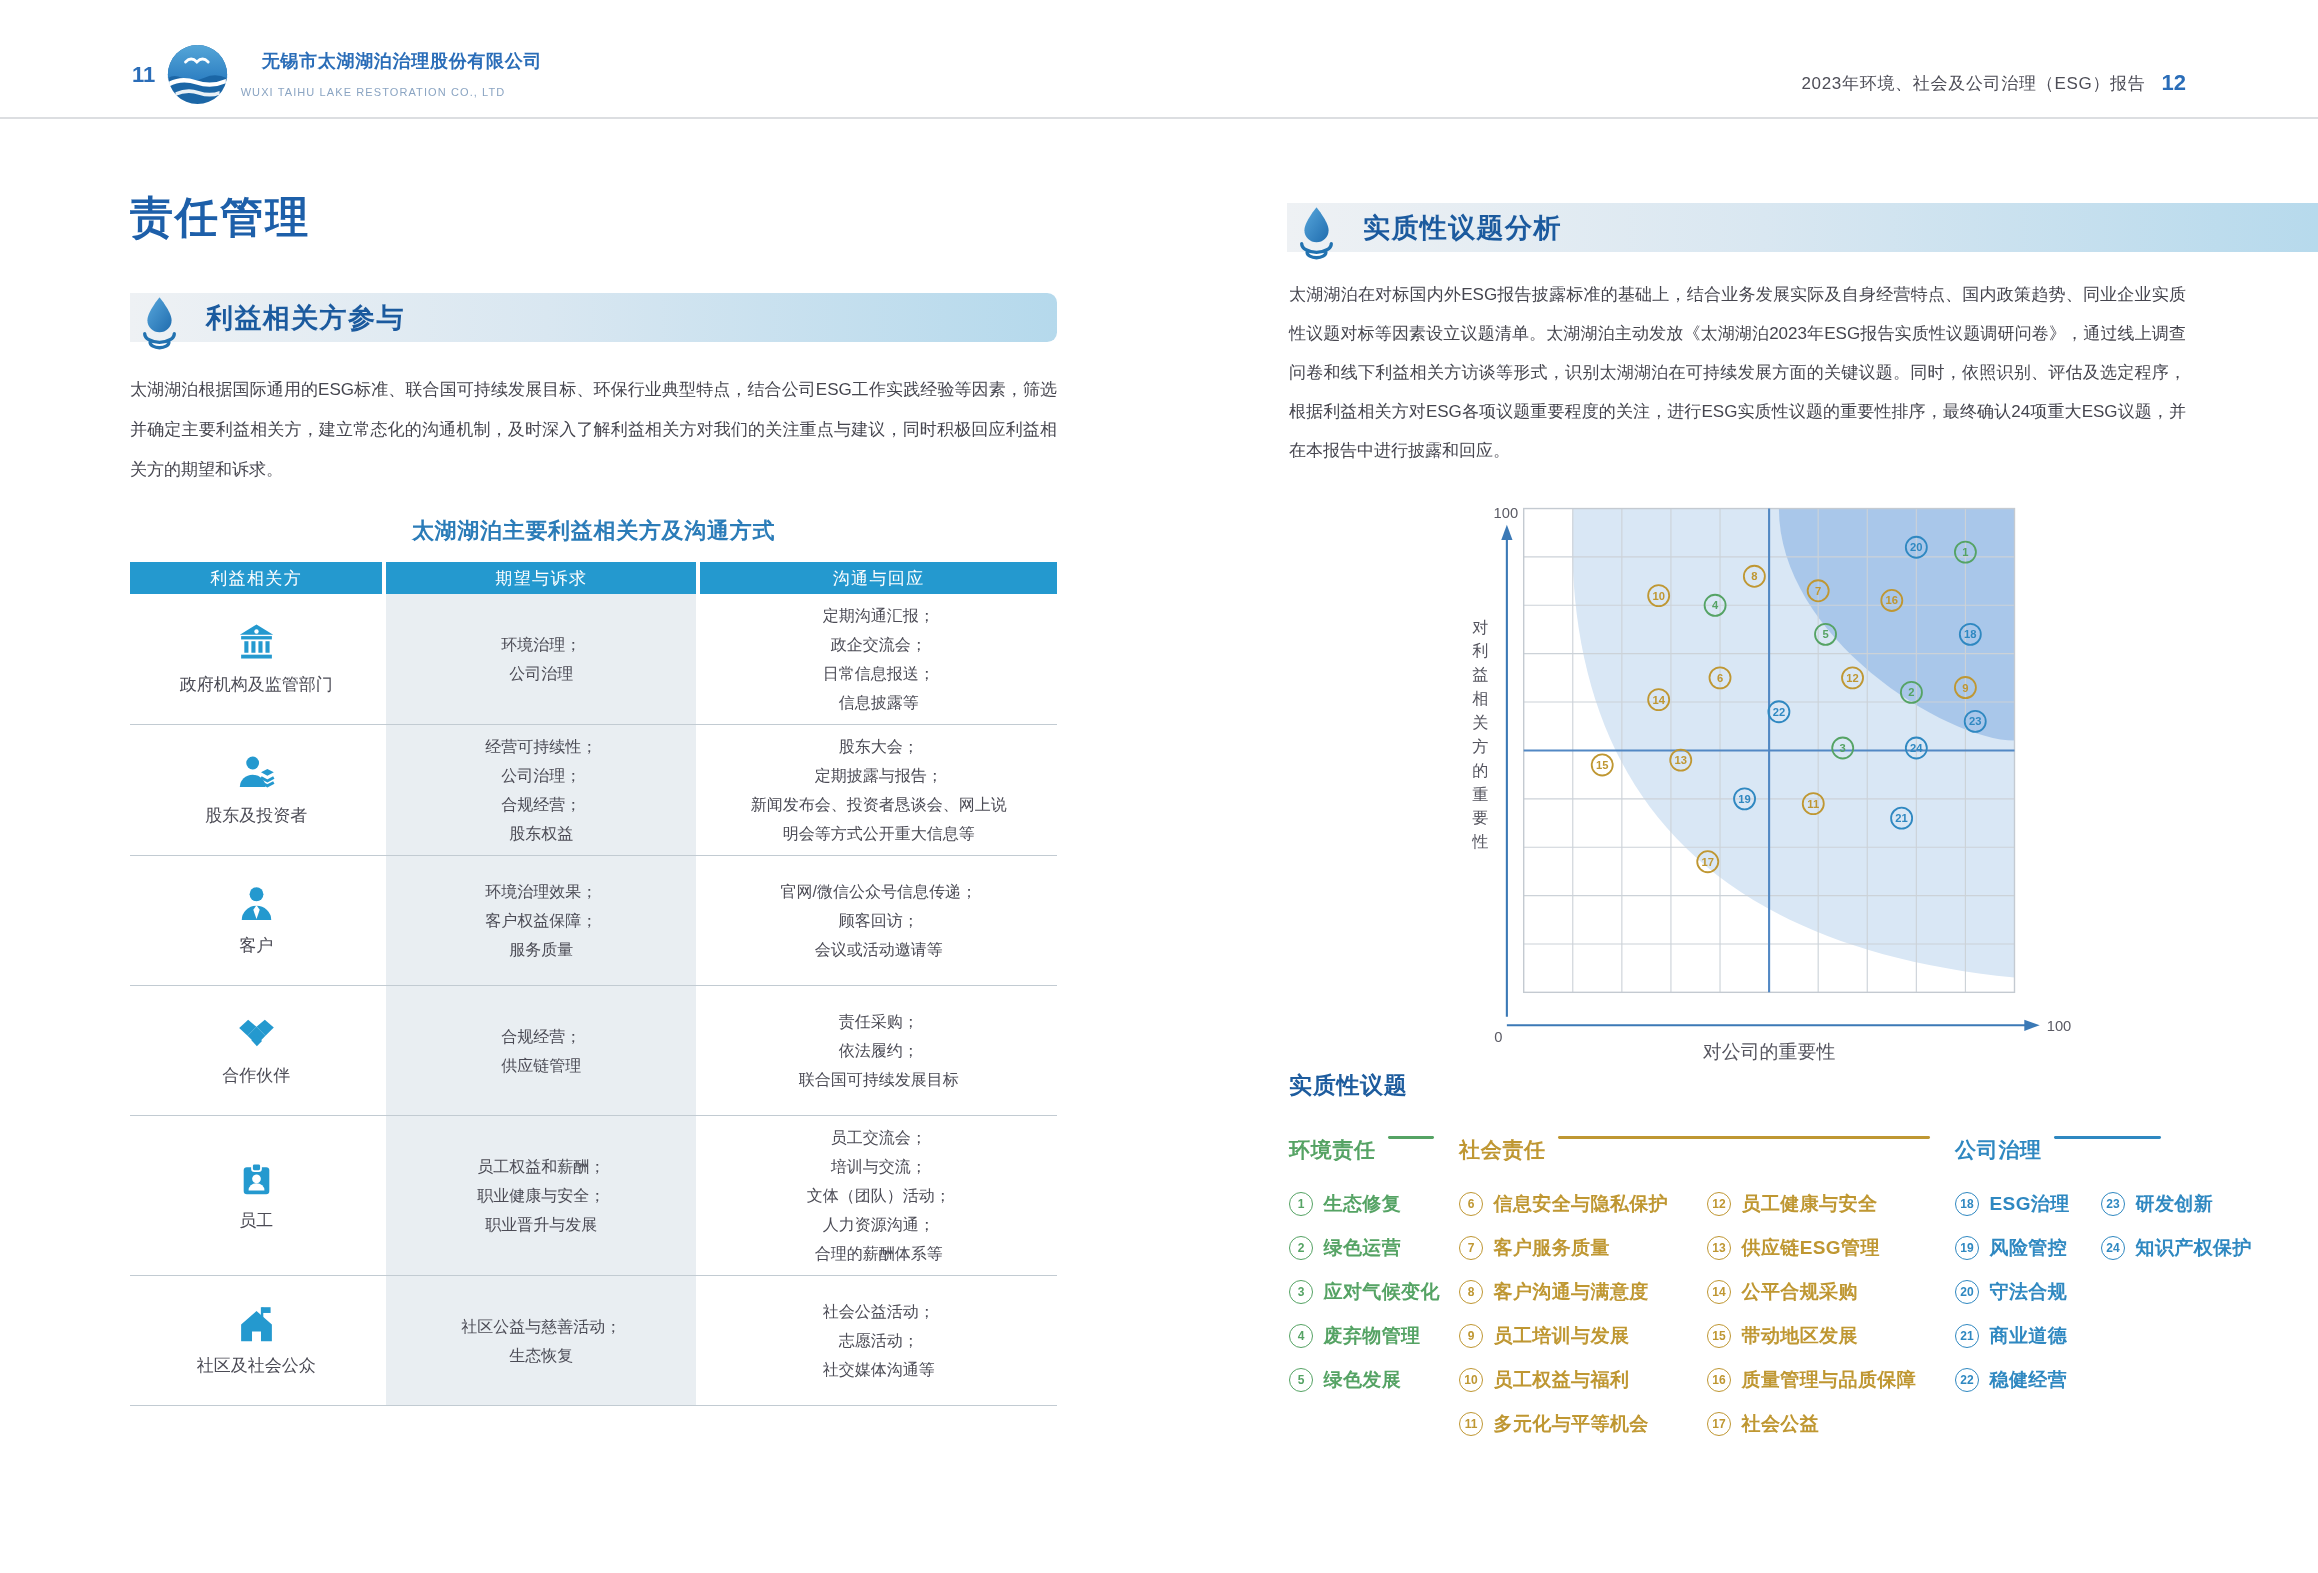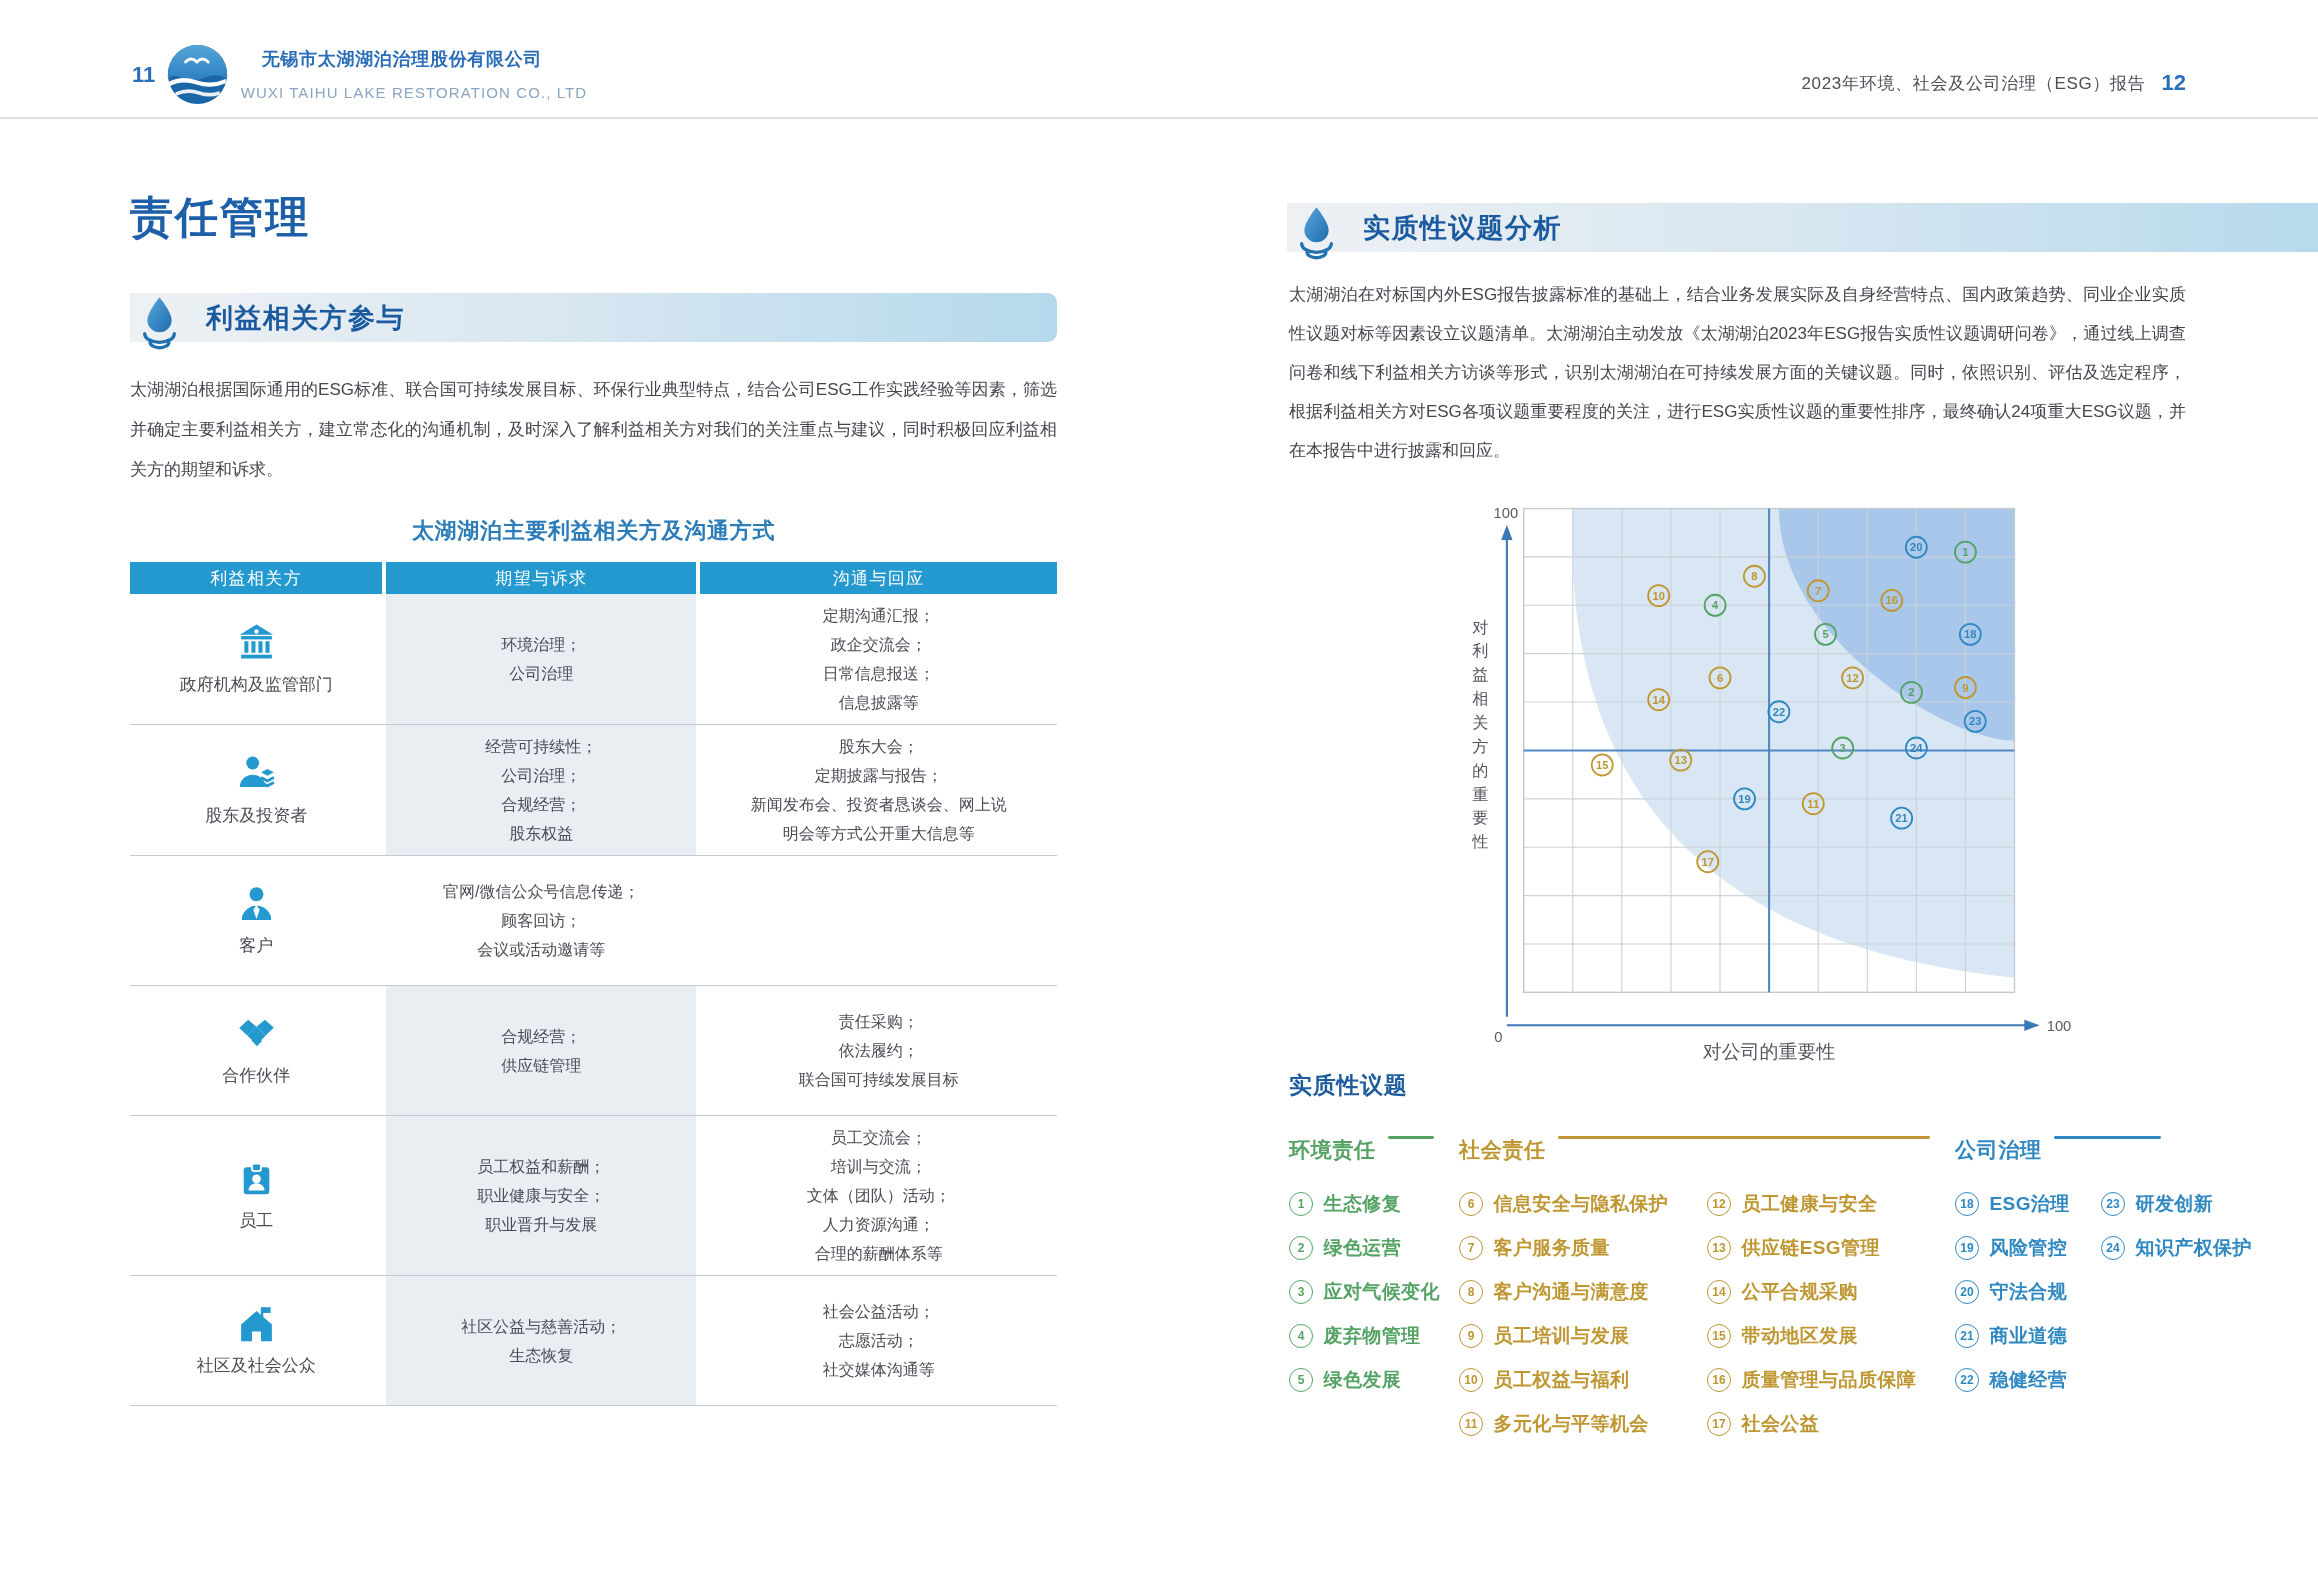--- a/index.html
+++ b/index.html
@@ -4,21 +4,21 @@
 <style>
   html,body{margin:0;padding:0;background:#fff;}
   body{width:2319px;height:1573px;position:relative;overflow:hidden;
        font-family:"Liberation Sans","DejaVu Sans",sans-serif;color:#45454e;}
   
   .header{position:absolute;left:0;top:0;width:2319px;height:117px;border-bottom:2.1px solid #dcdee1;background:#fff;}
   .header-left{position:absolute;left:132px;top:43px;display:flex;align-items:center;gap:11.2px;}
   .pageno{font-size:22px;font-weight:bold;color:#2a6db8;}
   .logo{width:63px;height:63px;flex:none;}
   .company-cn{font-size:18px;font-weight:bold;color:#2a6db8;letter-spacing:0.7px;line-height:21px;margin-left:21px;}
-  .company-en{font-size:15px;color:#8aa4c2;letter-spacing:1.1px;margin-top:14px;}
+  .company-en{font-size:11px;color:#8aa4c2;letter-spacing:1.1px;margin-top:14px;}
   .header-right{position:absolute;right:133px;top:70px;display:flex;align-items:center;gap:16px;}
   .report-title{font-size:17px;color:#4d4d57;letter-spacing:0.7px;}
   
   .page-title{position:absolute;left:130px;top:189px;font-size:43px;font-weight:bold;color:#1d5fa9;letter-spacing:2.1px;}
   .section-bar{position:absolute;height:49px;border-radius:0 9.8px 9.8px 0;
       background:linear-gradient(90deg,#eef1f4 0%,#d9e7f1 45%,#b5d9ec 100%);}
   #bar-left{left:130px;top:293px;width:927px;}
   #bar-right{left:1287px;top:203px;width:1059px;}
   .section-title{position:absolute;left:76px;top:50%;transform:translateY(-50%);
       font-size:27px;font-weight:bold;color:#1b5a9e;letter-spacing:1.4px;white-space:nowrap;}
@@ -175,20 +175,25 @@
         <div class="t-cell c1">
           <span class="t-icon">
             <svg viewBox="0 0 32 32" fill="#2499cf">
               <circle cx="16" cy="8" r="5.4"></circle>
               <path d="M4.5 28 a11.5 11 0 0 1 23 0 Z"></path>
               <path d="M16 16.6 l-2.5 3.4 2.5 7.4 2.5 -7.4 Z" fill="#fff"></path>
             </svg>
           </span>
           <span class="t-name">客户</span>
         </div>
+        <div class="t-cell c2">
+          <div class="t-line">环境治理效果；</div>
+          <div class="t-line">客户权益保障；</div>
+          <div class="t-line">服务质量</div>
+        </div>
         <div class="t-cell c3">
           <div class="t-line">官网/微信公众号信息传递；</div>
           <div class="t-line">顾客回访；</div>
           <div class="t-line">会议或活动邀请等</div>
         </div>
       </div>
       <div class="t-row">
         <div class="t-cell c1">
           <span class="t-icon">
             <svg viewBox="0 0 32 32" fill="#2499cf">

